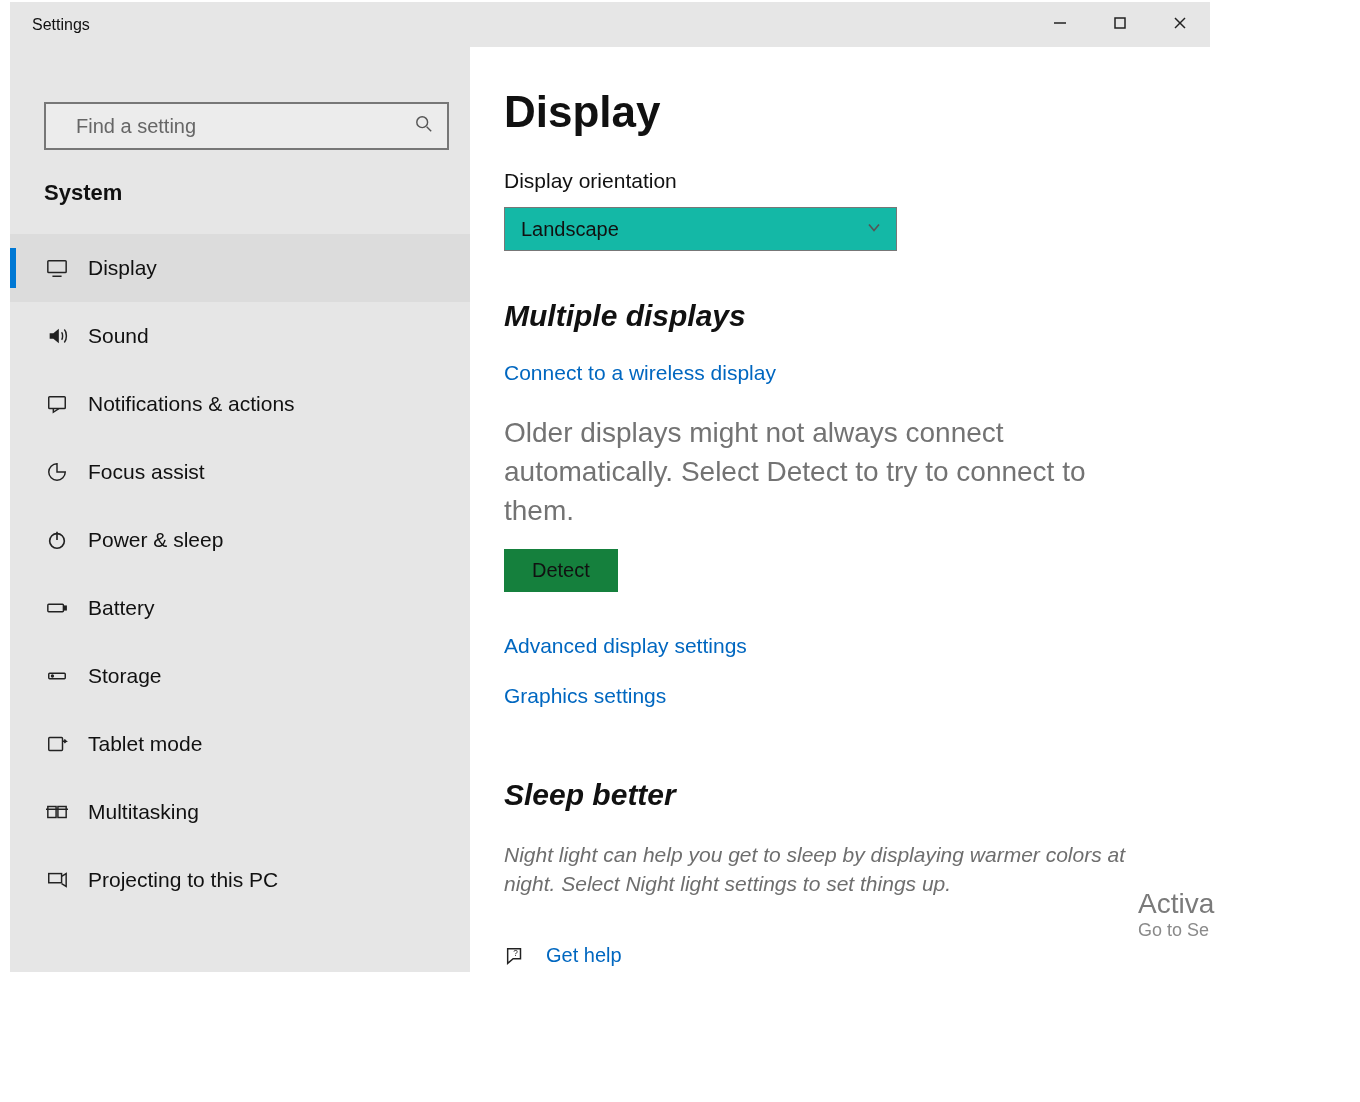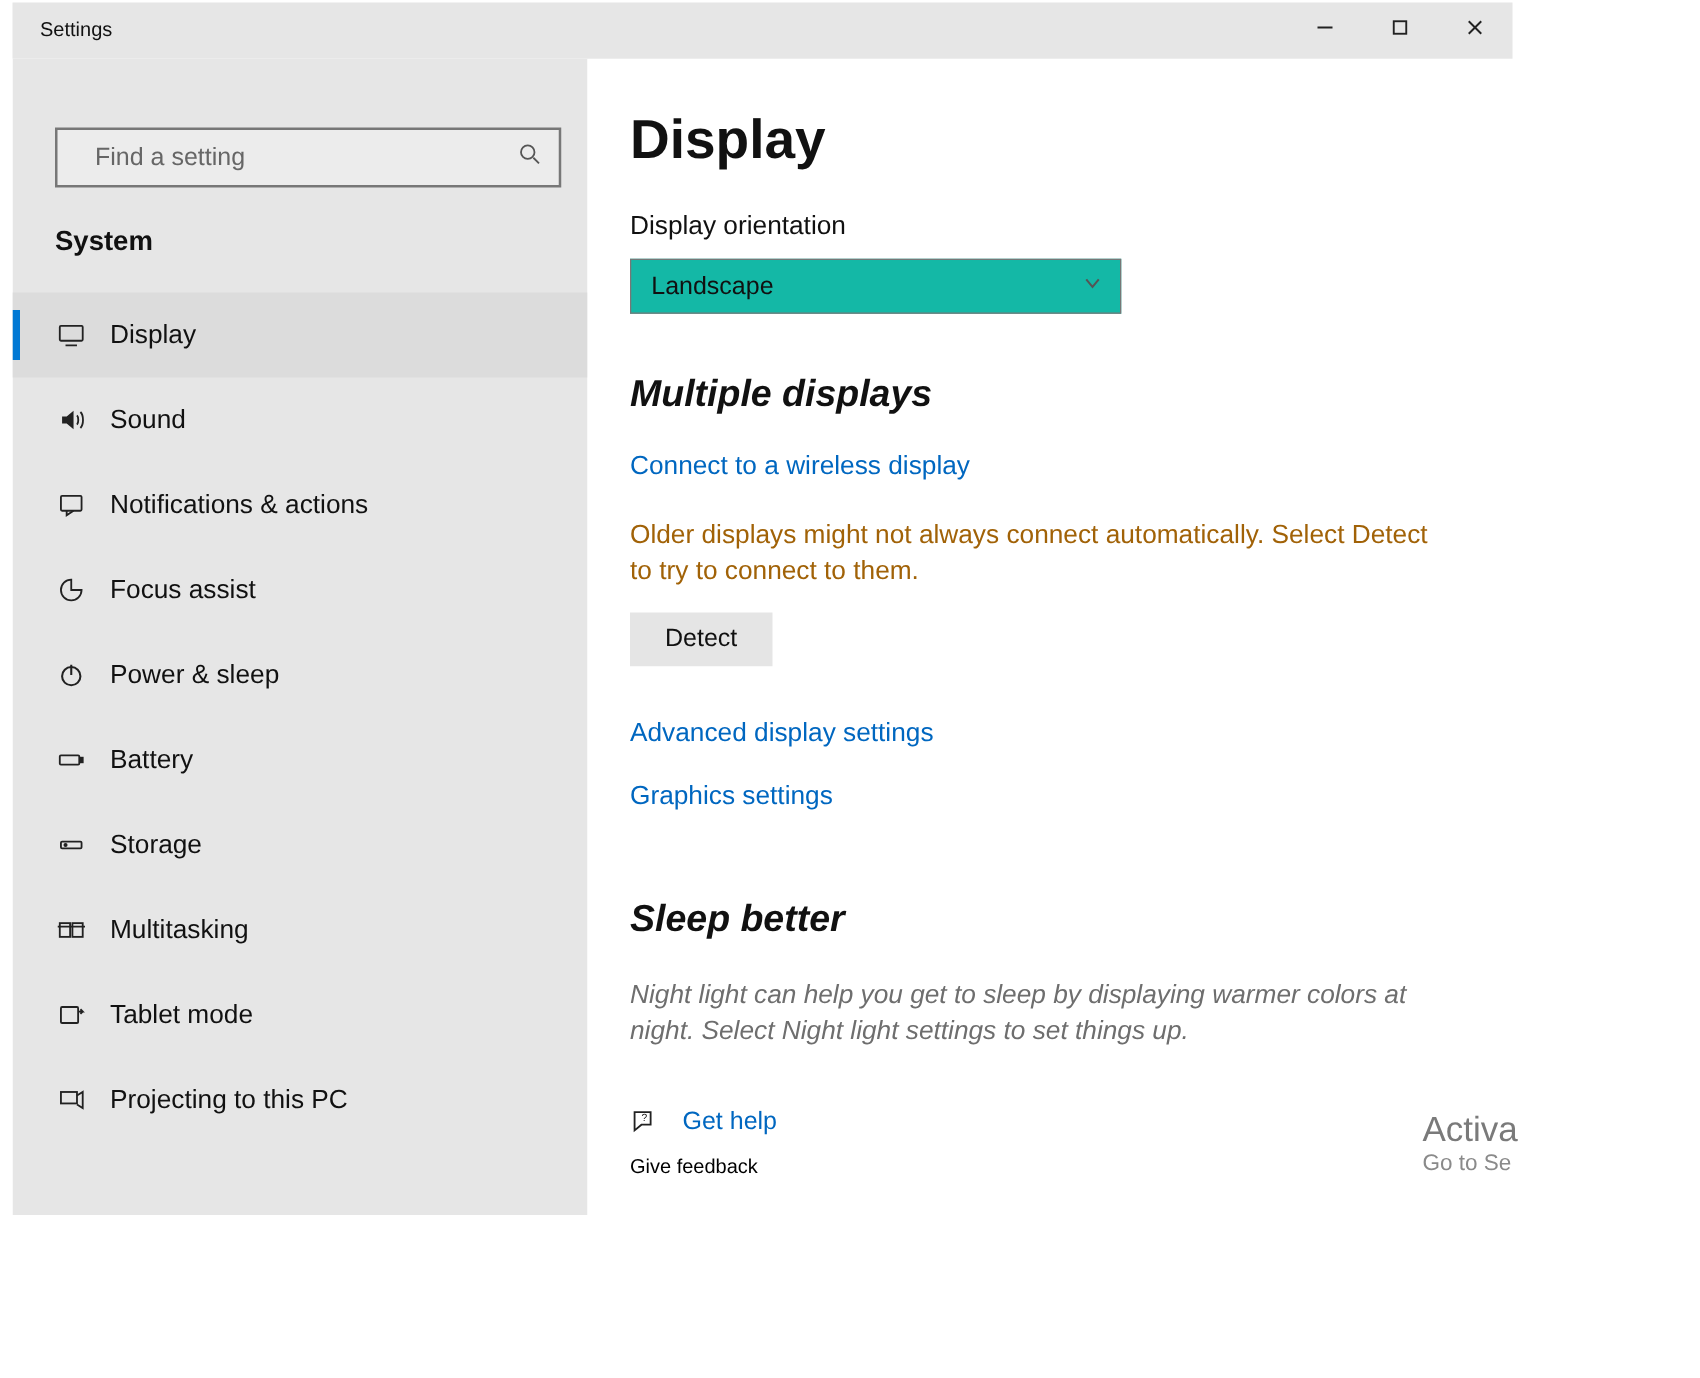--- a/index.html
+++ b/index.html
@@ -38,22 +38,22 @@
   .page-title { font-size: 44px; font-weight: 600; margin-bottom: 32px; color: #111; }
   .section-label { font-size: 21px; color: #111; margin-bottom: 14px; }
   .dropdown {
     width: 393px; height: 44px; border: 1.5px solid #777; display: flex; align-items: center;
     padding-left: 16px; font-size: 20px; color: #111; position: relative; cursor: pointer; background:#14b8a6;
   }
   .dropdown .chev { position: absolute; right: 14px; top: 50%; transform: translateY(-50%); color: #555; }
   .dropdown .chev svg { width: 16px; height: 16px; }
   .section-h2 { font-size: 30px; font-weight: 600; margin-top: 48px; margin-bottom: 28px; color: #111; font-style: italic; }
   .link { color: #0067c0; font-size: 21px; cursor: pointer; display: inline-block; }
-  .para { font-size: 21px; color: #a16207; line-height: 1.4; margin-top: 28px; max-width: 640px; }
-  .btn { display: inline-block; background: #e5e5e5; padding: 10px 28px; font-size: 20px; color: #111; margin-top: 18px; cursor: pointer; border: none; }
+  .para { font-size: 28px; color: #737373; line-height: 1.4; margin-top: 28px; max-width: 640px; }
+  .btn { display: inline-block; background: #15803d; padding: 10px 28px; font-size: 20px; color: #111; margin-top: 18px; cursor: pointer; border: none; }
   .link-block { display: block; margin-top: 30px; }
   .sleep-desc { font-size: 21px; color: #6e6e6e; line-height: 1.4; max-width: 650px; margin-top: 10px; font-style: italic; }
   .help-row { display: flex; align-items: center; margin-top: 46px; }
   .help-row .hi { width: 34px; display: flex; color: #222; }
   .help-row .hi svg { width: 22px; height: 22px; }
   .help-row .hl { color: #0067c0; font-size: 20px; cursor: pointer; margin-left: 8px; }
   .fb-row { display: flex; align-items: center; margin-top: 16px; }
   
   .watermark { position: absolute; right: -2px; bottom: 18px; text-align: left; color: #8a8a8a; }
   .watermark .l1 { font-size: 28px; color: #7a7a7a; }
@@ -174,35 +174,35 @@
             <svg viewBox="0 0 24 24" fill="none" stroke="currentColor" stroke-width="1.6">
                   <rect x="3" y="9" width="18" height="6" rx="1"></rect>
                   <circle cx="7" cy="12" r="1" fill="currentColor"></circle>
                 </svg>
           </span>
           <span class="label">Storage</span>
         </div>
         <div class="nav-item">
           <span class="icon">
             <svg viewBox="0 0 24 24" fill="none" stroke="currentColor" stroke-width="1.6">
+                  <rect x="3" y="5" width="15" height="14" rx="1"></rect>
+                  <path d="M18 9 l4 0 l-2 -2 M22 9 l-2 2"></path>
+                </svg>
+          </span>
+          <span class="label">Tablet mode</span>
+        </div>
+        <div class="nav-item">
+          <span class="icon">
+            <svg viewBox="0 0 24 24" fill="none" stroke="currentColor" stroke-width="1.6">
                   <rect x="2" y="6" width="9" height="12"></rect>
                   <rect x="13" y="6" width="9" height="12"></rect>
                   <line x1="0" y1="9" x2="24" y2="9"></line>
                 </svg>
           </span>
           <span class="label">Multitasking</span>
-        </div>
-        <div class="nav-item">
-          <span class="icon">
-            <svg viewBox="0 0 24 24" fill="none" stroke="currentColor" stroke-width="1.6">
-                  <rect x="3" y="5" width="15" height="14" rx="1"></rect>
-                  <path d="M18 9 l4 0 l-2 -2 M22 9 l-2 2"></path>
-                </svg>
-          </span>
-          <span class="label">Tablet mode</span>
         </div>
         <div class="nav-item">
           <span class="icon">
             <svg viewBox="0 0 24 24" fill="none" stroke="currentColor" stroke-width="1.6">
                   <rect x="3" y="5" width="14" height="10"></rect>
                   <path d="M17 8 l5 -3 v14 l-5 -3"></path>
                 </svg>
           </span>
           <span class="label">Projecting to this PC</span>
         </div>

